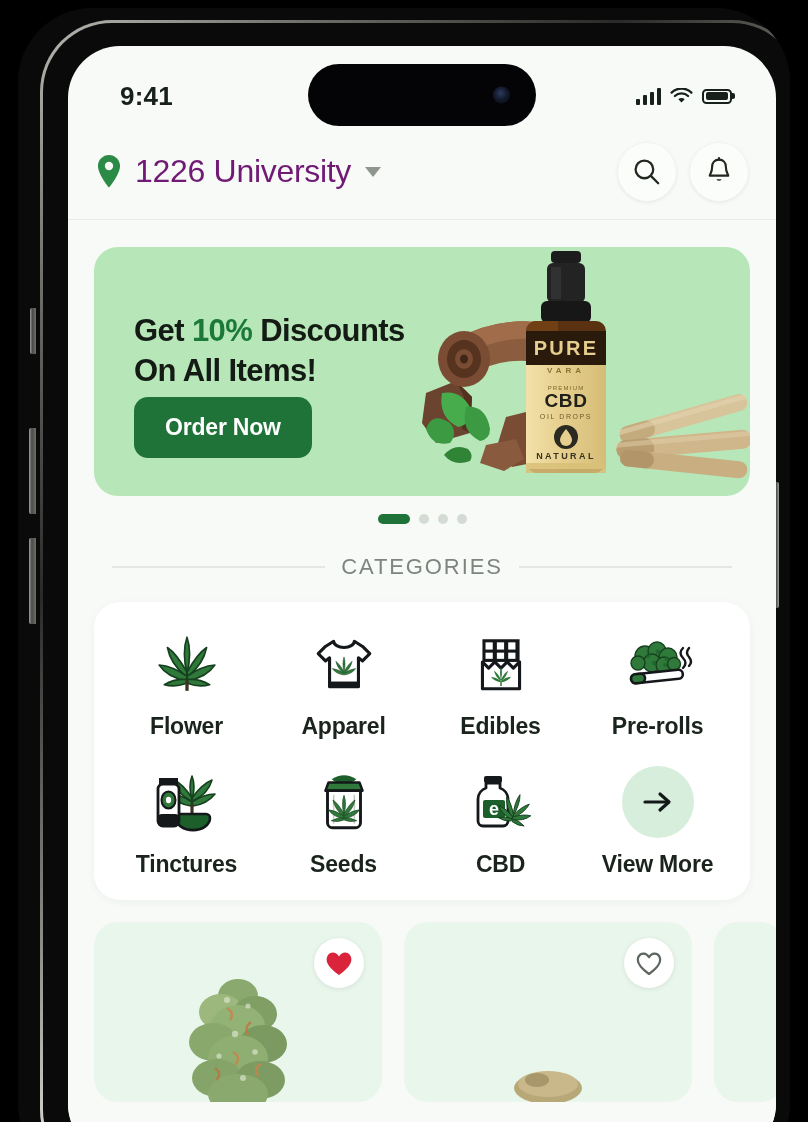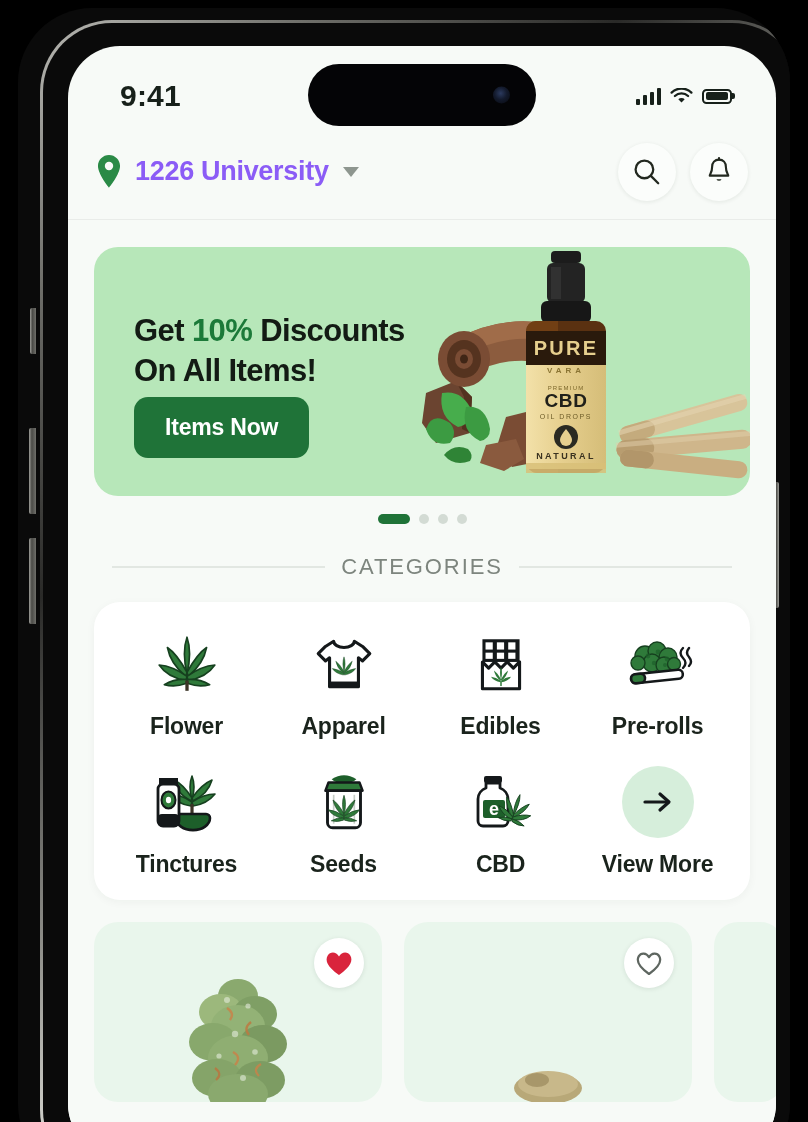--- a/index.html
+++ b/index.html
@@ -91,21 +91,21 @@
     position: absolute;
     top: 0; left: 0; right: 0;
     height: 78px;
     display: flex;
     align-items: center;
     justify-content: space-between;
     padding: 22px 44px 0 52px;
     z-index: 30;
   }
   #status-time {
-    font-size: 30px;
+    font-size: 26px;
     font-weight: 700;
     color: #17201a;
     letter-spacing: 0.2px;
   }
   #status-icons { display: flex; align-items: center; gap: 9px; }
 
   .signal-bars { display: flex; align-items: flex-end; gap: 2.5px; height: 17px; }
   .signal-bars i { display: block; width: 4.5px; background: #17201a; border-radius: 1px; }
   .signal-bars i:nth-child(1) { height: 6px; }
   .signal-bars i:nth-child(2) { height: 9.5px; }
@@ -135,23 +135,23 @@
     display: flex;
     align-items: center;
     justify-content: space-between;
     padding: 0 28px 0 26px;
     border-bottom: 1px solid #e9ece9;
     background: #f7faf7;
     z-index: 20;
   }
   #location-group { display: flex; align-items: center; gap: 11px; }
   #location-text {
-    font-size: 27px;
-    font-weight: 700;
-    color: #8b5cf6;
+    font-size: 32px;
+    font-weight: 400;
+    color: #701a75;
     letter-spacing: -0.3px;
   }
   #location-caret {
     width: 0; height: 0;
     border-left: 8px solid transparent;
     border-right: 8px solid transparent;
     border-top: 10px solid #8e968f;
     margin-left: 3px;
   }
   #header-actions { display: flex; align-items: center; gap: 14px; }
@@ -450,21 +450,21 @@
             <text x="146" y="212" text-anchor="middle" font-family="'Liberation Sans',sans-serif" font-size="9" font-weight="700" fill="#3a3220" letter-spacing="2.4">NATURAL</text>
             <rect x="106" y="216" width="80" height="10" fill="#d8bf78" opacity="0.85"></rect>
           </g>
         </svg>
 
         <div id="promo-text">
           <div class="promo-line"><span>Get </span><span class="promo-accent">10%</span><span> Discounts</span></div>
           <div class="promo-line">On All Items!</div>
         </div>
 
-        <button id="order-now-btn">Items Now</button>
+        <button id="order-now-btn">Order Now</button>
       </div>
 
       <div id="carousel-dots">
         <span class="dot active"></span>
         <span class="dot"></span>
         <span class="dot"></span>
         <span class="dot"></span>
       </div>
 
       <div class="section-head">

